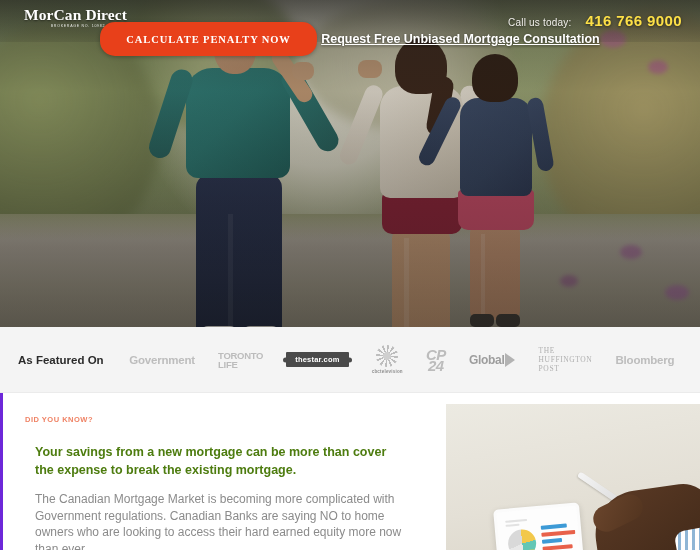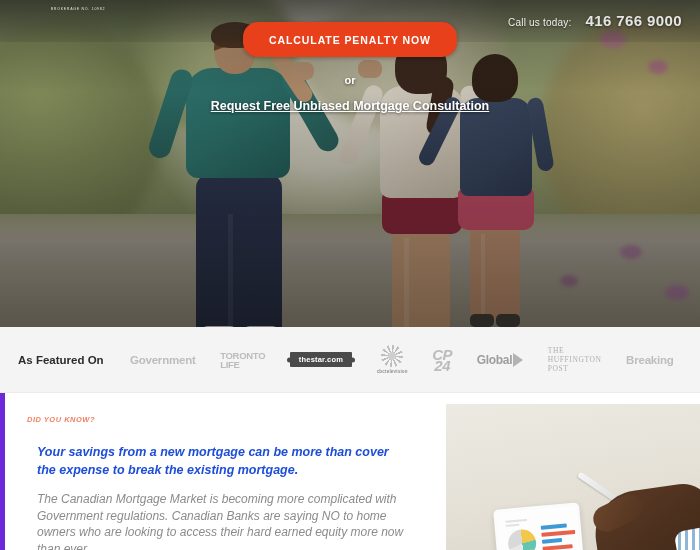--- a/index.html
+++ b/index.html
@@ -135,36 +135,36 @@
     font-family:"Liberation Serif", serif; font-weight:bold; font-size:17px;
     letter-spacing:2.6px; line-height:19px; text-shadow:0 1px 2px rgba(0,0,0,.45);
   }
   .logo-sub {
     font-size:3.6px; letter-spacing:.7px; opacity:.85; margin-top:1px; text-align:center;
     width:108px;
   }
 
   .callbar { position:absolute; right:18px; top:12px; z-index:5; display:flex; align-items:baseline; gap:14px; }
   .call-label { color:#f2f0ec; font-size:10px; letter-spacing:.2px; text-shadow:0 1px 2px rgba(0,0,0,.5); }
-  .call-number { color:#e5e5e5; font-size:15px; font-weight:bold; letter-spacing:.4px; text-shadow:0 1px 3px rgba(0,0,0,.55); }
+  .call-number { color:#fde047; font-size:15px; font-weight:bold; letter-spacing:.4px; text-shadow:0 1px 3px rgba(0,0,0,.55); }
 
   .hero-content { position:absolute; left:0; top:0; width:700px; height:327px; z-index:4; text-align:center; }
   .hero-h1 {
     margin-top:110px; color:#ffffff; font-size:25.5px; font-weight:bold; line-height:30px;
     letter-spacing:-.2px; text-shadow:0 2px 5px rgba(0,0,0,.55); padding:0 80px;
   }
   .hero-sub {
     margin-top:12px; color:#f4f2ef; font-size:12.5px; line-height:16px;
     text-shadow:0 1px 4px rgba(0,0,0,.6);
   }
   .cta-btn {
     display:inline-block; margin-top:22px; background:#e8401a; color:#fff;
     font-size:10.5px; font-weight:bold; letter-spacing:.9px;
     padding:12px 26px 11px; border:none; border-radius:15px; cursor:pointer;
-    box-shadow:0 1px 4px rgba(0,0,0,.3); font-family:Liberation Sans, sans-serif;
+    box-shadow:0 1px 4px rgba(0,0,0,.3); font-family:Liberation Serif, serif;
   }
   .or-text { margin-top:17px; color:#ffffff; font-size:11px; font-weight:bold; text-shadow:0 1px 3px rgba(0,0,0,.6); }
   .consult-link {
     display:inline-block; margin-top:13px; color:#ffffff; font-size:12.5px;
     text-decoration:underline; text-shadow:0 1px 3px rgba(0,0,0,.6); cursor:pointer;font-weight:bold;
   }
 
   
   .featured {
     position:relative; width:700px; height:66px; background:#f4f4f4;
@@ -203,24 +203,24 @@
   .lg-global { display:flex; align-items:center; gap:1px; }
   .lg-global-text { font-size:12px; font-weight:bold; color:#9d9d9d; letter-spacing:-.3px; }
   .global-arrow { width:0;height:0; border-top:7px solid transparent; border-bottom:7px solid transparent;
     border-left:10px solid #b3b3b3; }
   .lg-huff { font-family:"Liberation Serif", serif; font-size:7.5px; line-height:9px; 
     letter-spacing:.6px; color:#b0b0b0; }
   .lg-bloomberg { font-size:11.5px; font-weight:bold; color:#bdbdbd; letter-spacing:-.2px; }
 
   
   .content { position:relative; width:700px; height:157px; display:flex; background:#fff; }
-  .col-left { width:438px; padding:22px 34px 0 22px; border-left:5px solid #6d28d9;font-style:italic; }
+  .col-left { width:438px; padding:22px 34px 0 22px; border-left:3px solid #6d28d9; }
   .eyebrow { color:#ef8264; font-size:7.5px; font-weight:bold; letter-spacing:.5px; }
   .lead {
-    margin-top:19px; margin-left:10px; color:#1d4ed8; font-size:12.5px;
+    margin-top:19px; margin-left:10px; color:#4d7c0f; font-size:12.5px;
     font-weight:600; line-height:18px;
   }
   .body-copy {
     margin-top:12px; margin-left:10px; color:#8b8b8b; font-size:12px; line-height:16.5px;
   }
 
   .col-right { position:relative; width:262px; overflow:hidden; background:#fff; }
   .photo2 { position:absolute; left:8px; top:11px; right:0; bottom:0; overflow:hidden;
     background:linear-gradient(160deg,#e9e5dd 0%, #e3ded5 40%, #ddd8ce 100%); }
   .p2-wall { position:absolute; inset:0; background:linear-gradient(170deg,#eceae2 0%,#e4e0d6 60%,#dcd7cb 100%); }
@@ -313,31 +313,31 @@
           <div class="arm r"></div>
         <div class="head"></div>
           <div class="hair"></div>
       </div>
     </div>
 
     <div class="hero-overlay"></div>
     <div class="hero-topbar"></div>
 
     <div class="logo">
+      <div class="logo-line1">MorCan Direct</div>
       <div class="logo-sub">BROKERAGE NO. 10982</div>
     </div>
 
     <div class="callbar">
       <span class="call-label">Call us today:</span>
       <span class="call-number">416 766 9000</span>
     </div>
 
     <div class="hero-content">
       <button class="cta-btn">CALCULATE PENALTY NOW</button>
-      <div class="or-text">or</div>
       <a class="consult-link">Request Free Unbiased Mortgage Consultation</a>
     </div>
   </section>
 
   <section class="featured">
     <div class="featured-inner">
       <div class="featured-label">As Featured On</div>
       <div class="logos">
 
         <div class="flogo">
@@ -378,21 +378,21 @@
 
         <div class="flogo">
           <div class="lg-huff">
             <div>THE</div>
             <div>HUFFINGTON</div>
             <div>POST</div>
           </div>
         </div>
 
         <div class="flogo">
-          <span class="lg-bloomberg">Breaking</span>
+          <span class="lg-bloomberg">Bloomberg</span>
         </div>
 
       </div>
     </div>
   </section>
 
   <section class="content">
     <div class="col-left">
       <div class="eyebrow">DID YOU KNOW?</div>
       <div class="lead">Your savings from a new mortgage can be more than cover the expense to break the existing mortgage.</div>

